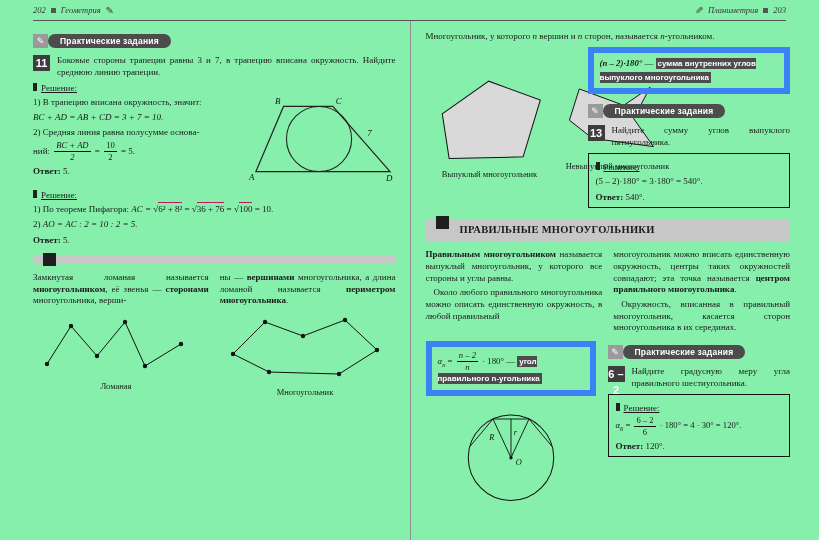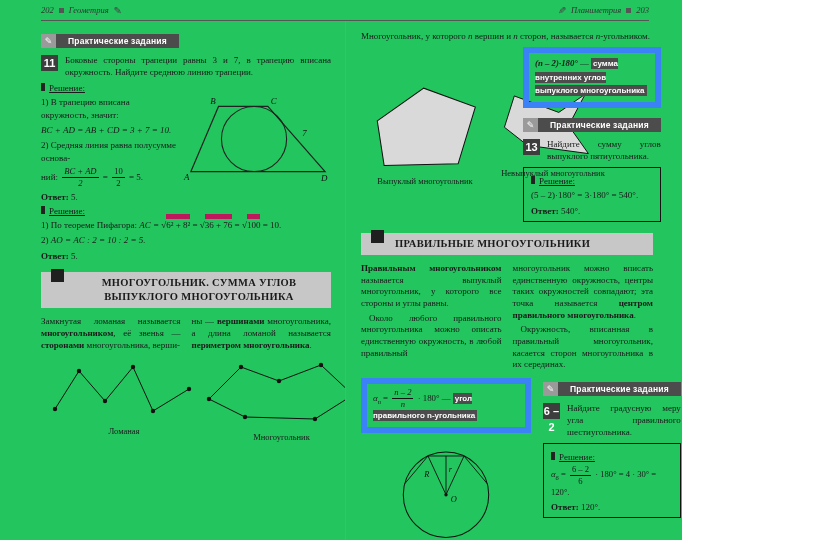--- a/index.html
+++ b/index.html
@@ -1,19 +1,19 @@
 <!DOCTYPE html>
 <html><head>
 <meta charset="utf-8">
 <style>
   * { margin:0; padding:0; box-sizing:border-box; }
   html,body { background:#ffffff; }
   body { font-family:"Liberation Serif", serif; }
 
-  .spread { width:682px; height:540px; background:#22c55e; position:relative; overflow:hidden; color:#1a1a1a;padding-left:8px; }
+  .spread { width:819px; height:540px; background:#86efac; position:relative; overflow:hidden; color:#1a1a1a; }
 
   
   .running-head { height:21px; margin:0 33px; border-bottom:1.4px solid #555;
                   display:flex; justify-content:space-between; align-items:center;
                   font-style:italic; font-size:8.5px; color:#333; }
   .rh { display:flex; align-items:center; gap:5px; }
   .rh-sq { width:5px; height:5px; background:#555; display:inline-block; }
   .pencil { font-style:normal; font-size:10px; color:#444; }
   .pencil.flip { transform:scaleX(-1); display:inline-block; }
 
@@ -21,21 +21,21 @@
   .pages { display:flex; height:519px; }
   .page { width:50%; padding-top:9px; overflow:hidden; }
   .page-left  { padding-left:33px; padding-right:14px; }
   .page-right { border-left:1px solid #8f8f8f; padding-left:15px; padding-right:29px; }
 
   
   .banner { display:inline-flex; align-items:stretch; height:14px; margin-bottom:7px; }
   .banner-icon { width:15px; background:#9a9a9a; color:#fff; font-size:9px; line-height:14px; text-align:center; flex:none; }
   .banner-bar { background:#4c4c4c; color:#fff; font-family:"Liberation Sans", sans-serif;
                 font-weight:bold; font-size:8.5px; line-height:14px; padding:0 12px;
-                letter-spacing:.2px; white-space:nowrap; }
+                letter-spacing:.2px; white-space:nowrap;border-radius:7px; }
 
   
   .problem { display:flex; gap:7px; margin-bottom:4px; }
   .pnum { flex:none; width:17px; height:16px; background:#3d3d3d; color:#fff;
           font-family:"Liberation Sans", sans-serif; font-weight:bold; font-size:11px;
           text-align:center; line-height:16px; }
   .ptext { font-size:9px; line-height:1.32; text-align:justify; }
 
   .sol-label { margin:4px 0 3px; font-size:9px; }
   .sol-sq { display:inline-block; width:4px; height:8px; background:#222; margin-right:4px; }
@@ -43,21 +43,21 @@
 
   .step { font-size:9px; line-height:1.45; margin:2px 0; }
   .m { font-style:italic; }
   .ans { font-size:9px; margin-top:4px; }
 
   .frac { display:inline-block; vertical-align:middle; text-align:center; line-height:1.05; margin:0 2px; font-size:8.6px; }
   .frac .num { display:block; border-bottom:1px solid #111; padding:0 2px 1px; }
   .frac .den { display:block; padding-top:1px; }
 
   .rt { font-style:normal; }
-  .rad { border-top:5px solid #be185d; padding-top:1px; }
+  .rad { border-top:1px solid #be185d; padding-top:1px; }
 
   sub { font-size:6.5px; }
 
   
   .sect { position:relative; background:#c7c7c7; margin:11px 0 8px; padding:4px 8px 4px 34px; }
   .sect-sq { position:absolute; left:10px; top:-3px; width:13px; height:13px; background:#1f1f1f; }
   .sect-title { font-weight:bold; font-size:10.5px; line-height:1.35; letter-spacing:.3px; }
   .sect.centered .sect-title { text-align:center; }
 
   
@@ -159,24 +159,20 @@
           <span>1) По теореме Пифагора: </span><span class="m">AC = </span><span class="rt">√</span><span class="rad">6² + 8²</span><span> = </span><span class="rt">√</span><span class="rad">36 + 76</span><span> = </span><span class="rt">√</span><span class="rad">100</span><span> = 10.</span>
         </p>
         <p class="step">
           <span>2) </span><span class="m">AO = AC : 2 = 10 : 2 = 5.</span>
         </p>
         <p class="ans"><b>Ответ:</b> <span>5.</span></p>
       </div>
 
       <div class="sect centered">
         <span class="sect-sq"></span>
-        <div class="sect-title">
-          <span>МНОГОУГОЛЬНИК. СУММА УГЛОВ</span><br>
-          <span>ВЫПУКЛОГО МНОГОУГОЛЬНИКА</span>
-        </div>
       </div>
 
       <div class="twocol">
         <p class="col"><span>Замкнутая ломаная называется </span><b>многоугольником</b><span>, её звенья — </span><b>сторонами</b><span> многоугольника, верши-</span></p>
         <p class="col"><span>ны — </span><b>вершинами</b><span> многоугольника, а длина ломаной называется </span><b>периметром многоугольника</b><span>.</span></p>
       </div>
 
       <div class="figs-row">
         <figure>
           <svg width="150" height="60" viewBox="0 0 150 60">

